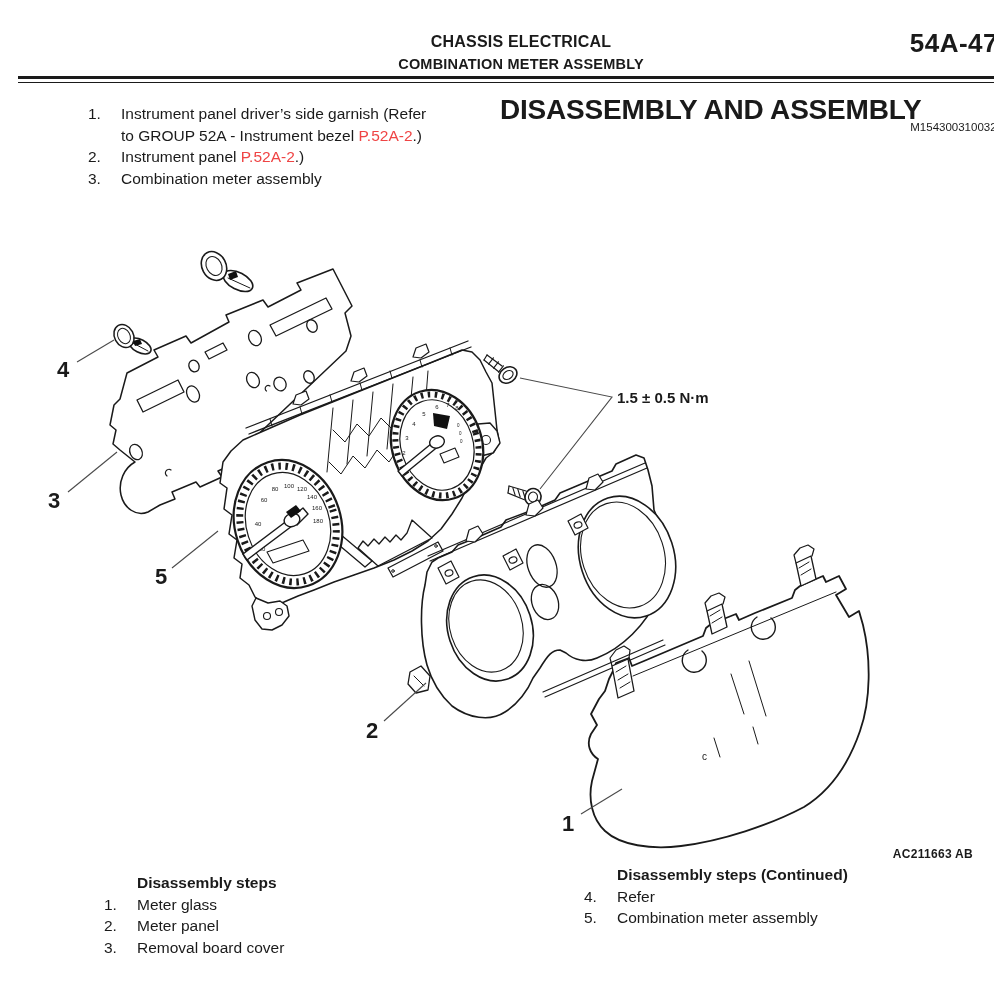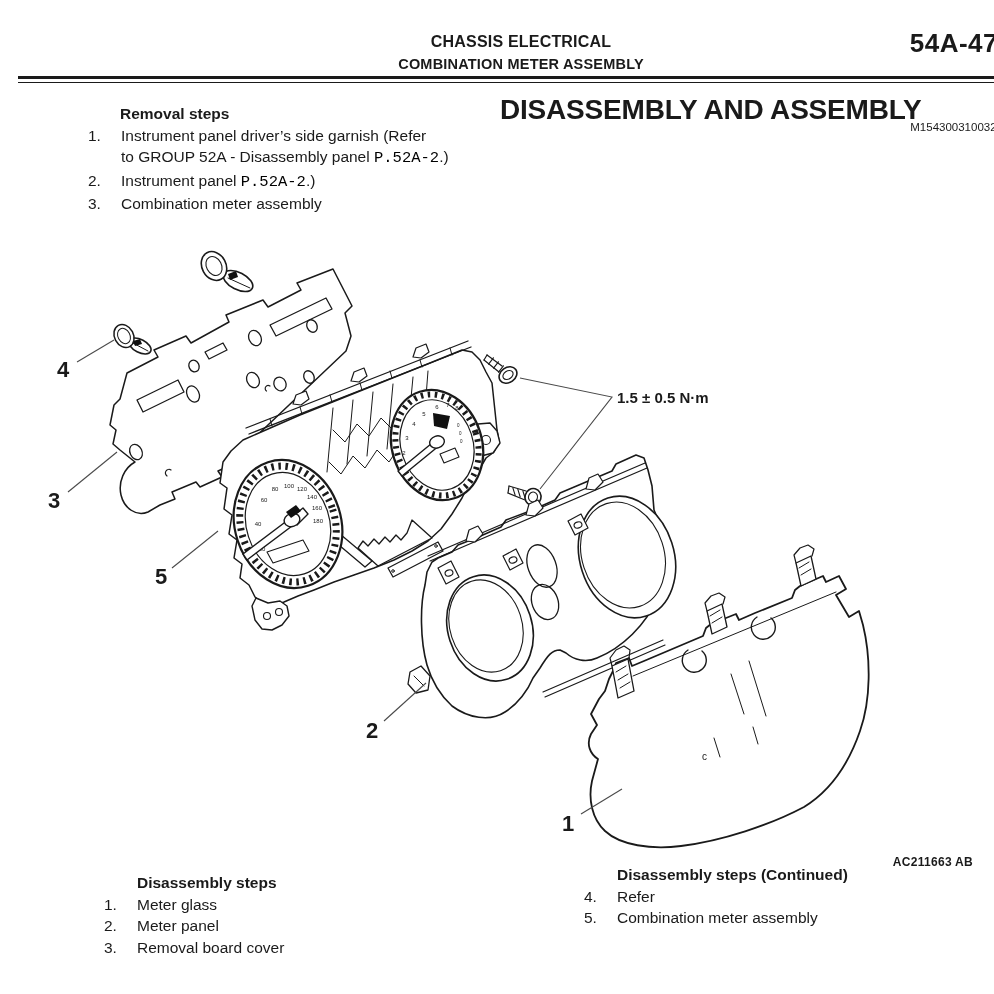--- a/index.html
+++ b/index.html
@@ -14,28 +14,28 @@
   .rule-thin{left:18px;right:18px;top:82px;height:1px;background:#1a1a1a;}
   
   .sec-head{left:500px;top:94px;font-size:28px;font-weight:bold;letter-spacing:-.2px;}
   .doc-code{right:39px;top:121px;font-size:11.5px;}
   
   .list{font-size:15.5px;line-height:21.5px;}
   .list .title{font-weight:bold;}
   .li{display:flex;}
   .li .num{width:33px;flex:0 0 33px;}
   .li .txt{flex:1;}
-  a.plink{color:#000000;text-decoration:none;cursor:pointer;font-family:Liberation Mono, monospace;}
+  a.plink{color:#ef4444;text-decoration:none;cursor:pointer;}
   .removal{left:88px;top:103px;width:420px;}
   .removal .title{margin-left:32px;}
   .dis-left{left:104px;top:872px;width:330px;}
   .dis-left .title{margin-left:33px;}
   .dis-right{left:584px;top:864px;width:360px;}
   .dis-right .title{margin-left:33px;}
-  .fig-code{right:69px;top:847px;font-size:12px;font-weight:600;letter-spacing:.3px;margin-top:8px;}
+  .fig-code{right:69px;top:847px;font-size:12px;font-weight:600;letter-spacing:.3px;}
   
   svg{position:absolute;left:0;top:230px;}
   svg .ln{stroke:#1a1a1a;fill:none;stroke-linejoin:round;stroke-linecap:round;}
   svg .fw{fill:#ffffff;stroke:#1a1a1a;stroke-linejoin:round;stroke-linecap:round;}
   svg text{font-family:"Liberation Sans","DejaVu Sans",sans-serif;fill:#1a1a1a;}
   .callout{font-size:22px;font-weight:bold;}
   .torque{font-size:15px;font-weight:bold;}
   .dialnum{font-size:6px;}
   .dialnum0{font-size:4.5px;}
   .glassmark{font-size:10px;}
@@ -49,26 +49,25 @@
   <div class="abs hdr-title">CHASSIS ELECTRICAL</div>
   <div class="abs hdr-sub">COMBINATION METER ASSEMBLY</div>
   <div class="abs hdr-page">54A-47</div>
   <div class="abs rule-thick"></div>
   <div class="abs rule-thin"></div>
 
   <div class="abs sec-head">DISASSEMBLY AND ASSEMBLY</div>
   <div class="abs doc-code">M1543003100329</div>
 
   <div class="abs list removal">
-    <div class="title">Removal steps</div>
     <div class="li">
       <span class="num">1.</span>
       <span class="txt">
         <span style="display:block">Instrument panel driver’s side garnish (Refer</span>
-        <span style="display:block"><span>to GROUP 52A - Disassembly panel </span><a class="plink">P.52A-2</a><span>.)</span></span>
+        <span style="display:block"><span>to GROUP 52A - Instrument bezel </span><a class="plink">P.52A-2</a><span>.)</span></span>
       </span>
     </div>
     <div class="li">
       <span class="num">2.</span>
       <span class="txt">
         <span style="display:block"><span>Instrument panel </span><a class="plink">P.52A-2</a><span>.)</span></span>
       </span>
     </div>
     <div class="li">
       <span class="num">3.</span>

